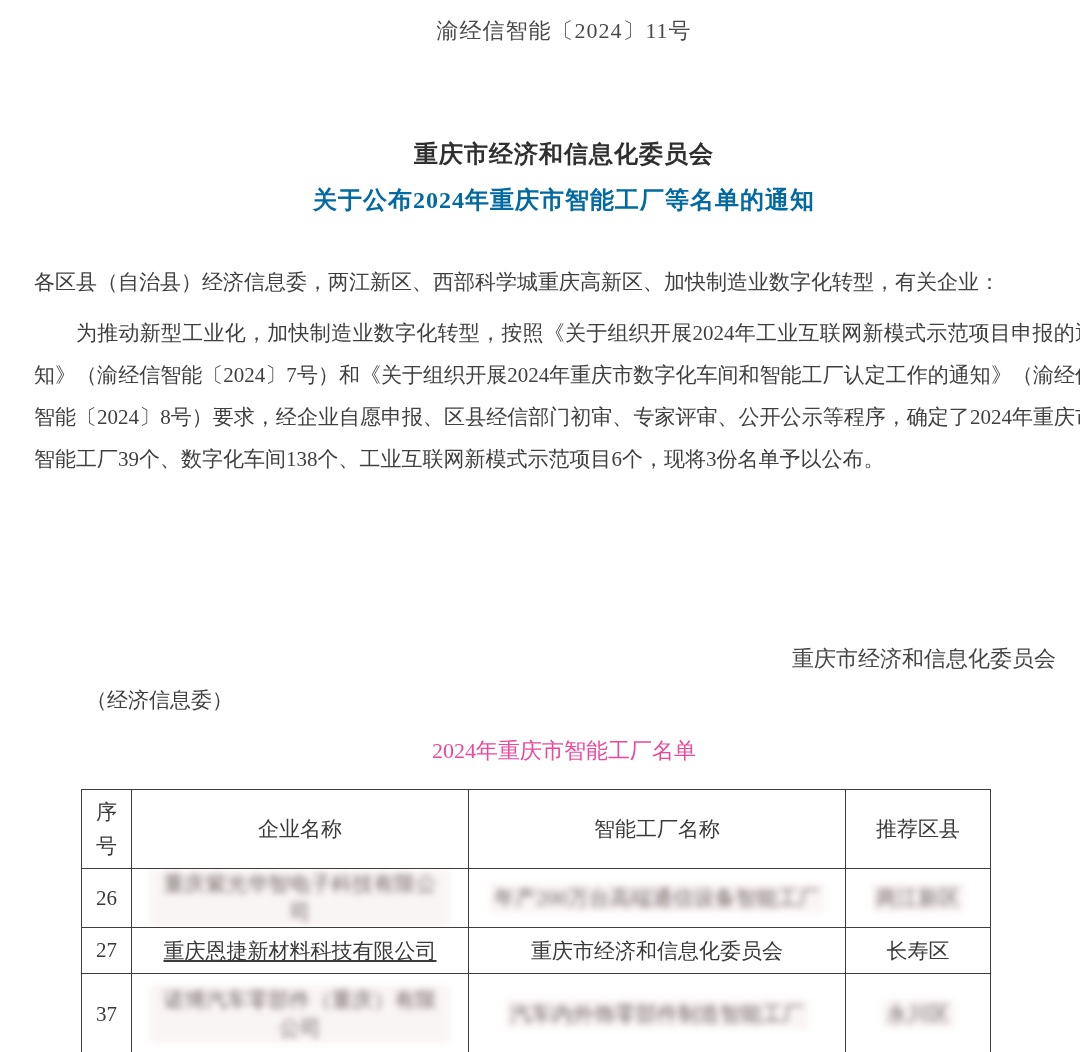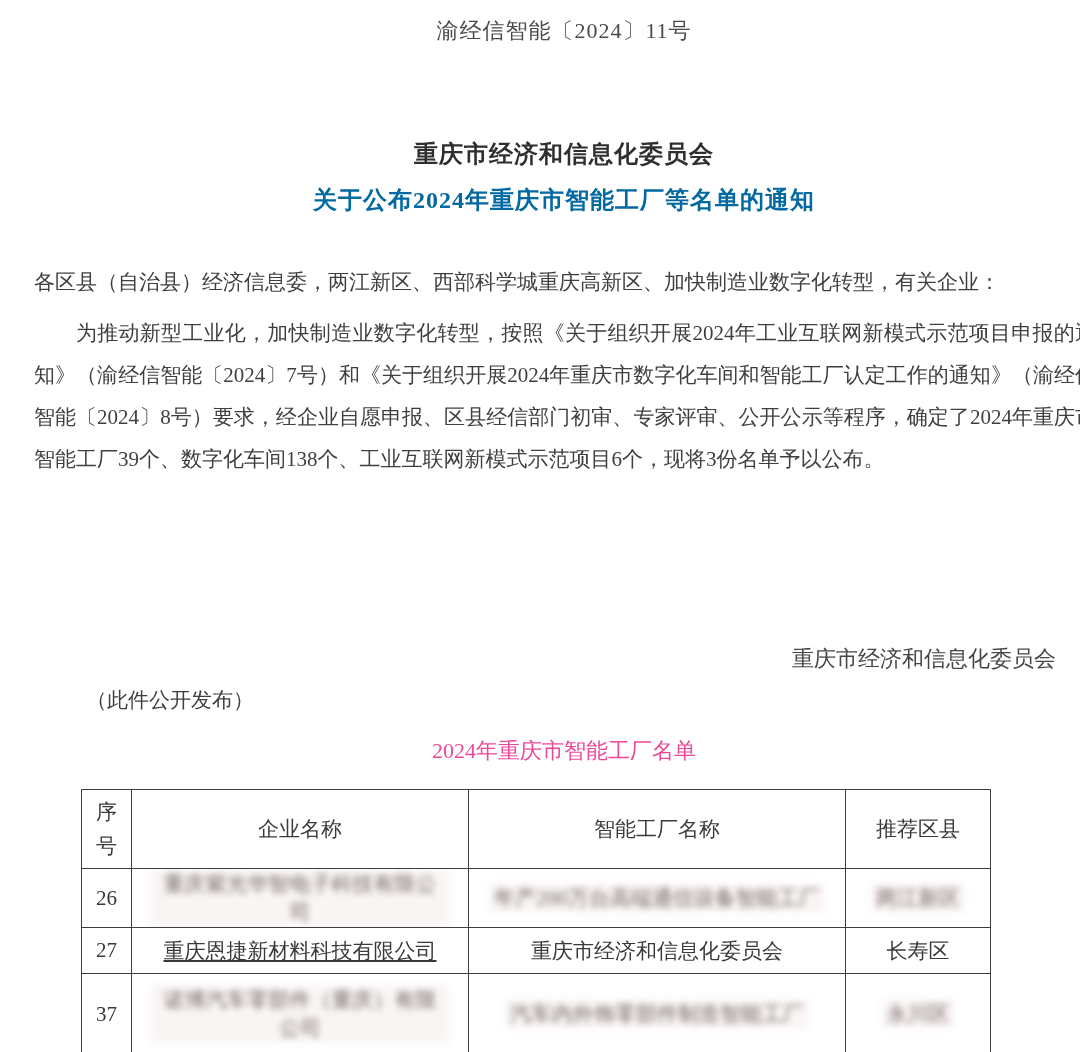--- a/index.html
+++ b/index.html
@@ -69,21 +69,21 @@
 
 <div class="abs center doc-number">渝经信智能〔2024〕11号</div>
 
 <div class="abs center org-title">重庆市经济和信息化委员会</div>
 <div class="abs center subject-title">关于公布2024年重庆市智能工厂等名单的通知</div>
 
 <div class="abs salutation">各区县（自治县）经济信息委，两江新区、西部科学城重庆高新区、加快制造业数字化转型，有关企业：</div>
 <div class="abs body-para">为推动新型工业化，加快制造业数字化转型，按照《关于组织开展2024年工业互联网新模式示范项目申报的通知》（渝经信智能〔2024〕7号）和《关于组织开展2024年重庆市数字化车间和智能工厂认定工作的通知》（渝经信智能〔2024〕8号）要求，经企业自愿申报、区县经信部门初审、专家评审、公开公示等程序，确定了2024年重庆市智能工厂39个、数字化车间138个、工业互联网新模式示范项目6个，现将3份名单予以公布。</div>
 
 <div class="abs signature">重庆市经济和信息化委员会</div>
-<div class="abs publish-note">（此件公开发布）</div>
+<div class="abs publish-note">（经济信息委）</div>
 <div class="abs center table-title">2024年重庆市智能工厂名单</div>
 
 <table class="factory-table">
   <colgroup>
       <col class="c1">
       <col class="c2">
       <col class="c3">
       <col class="c4">
     </colgroup>
   <thead>

